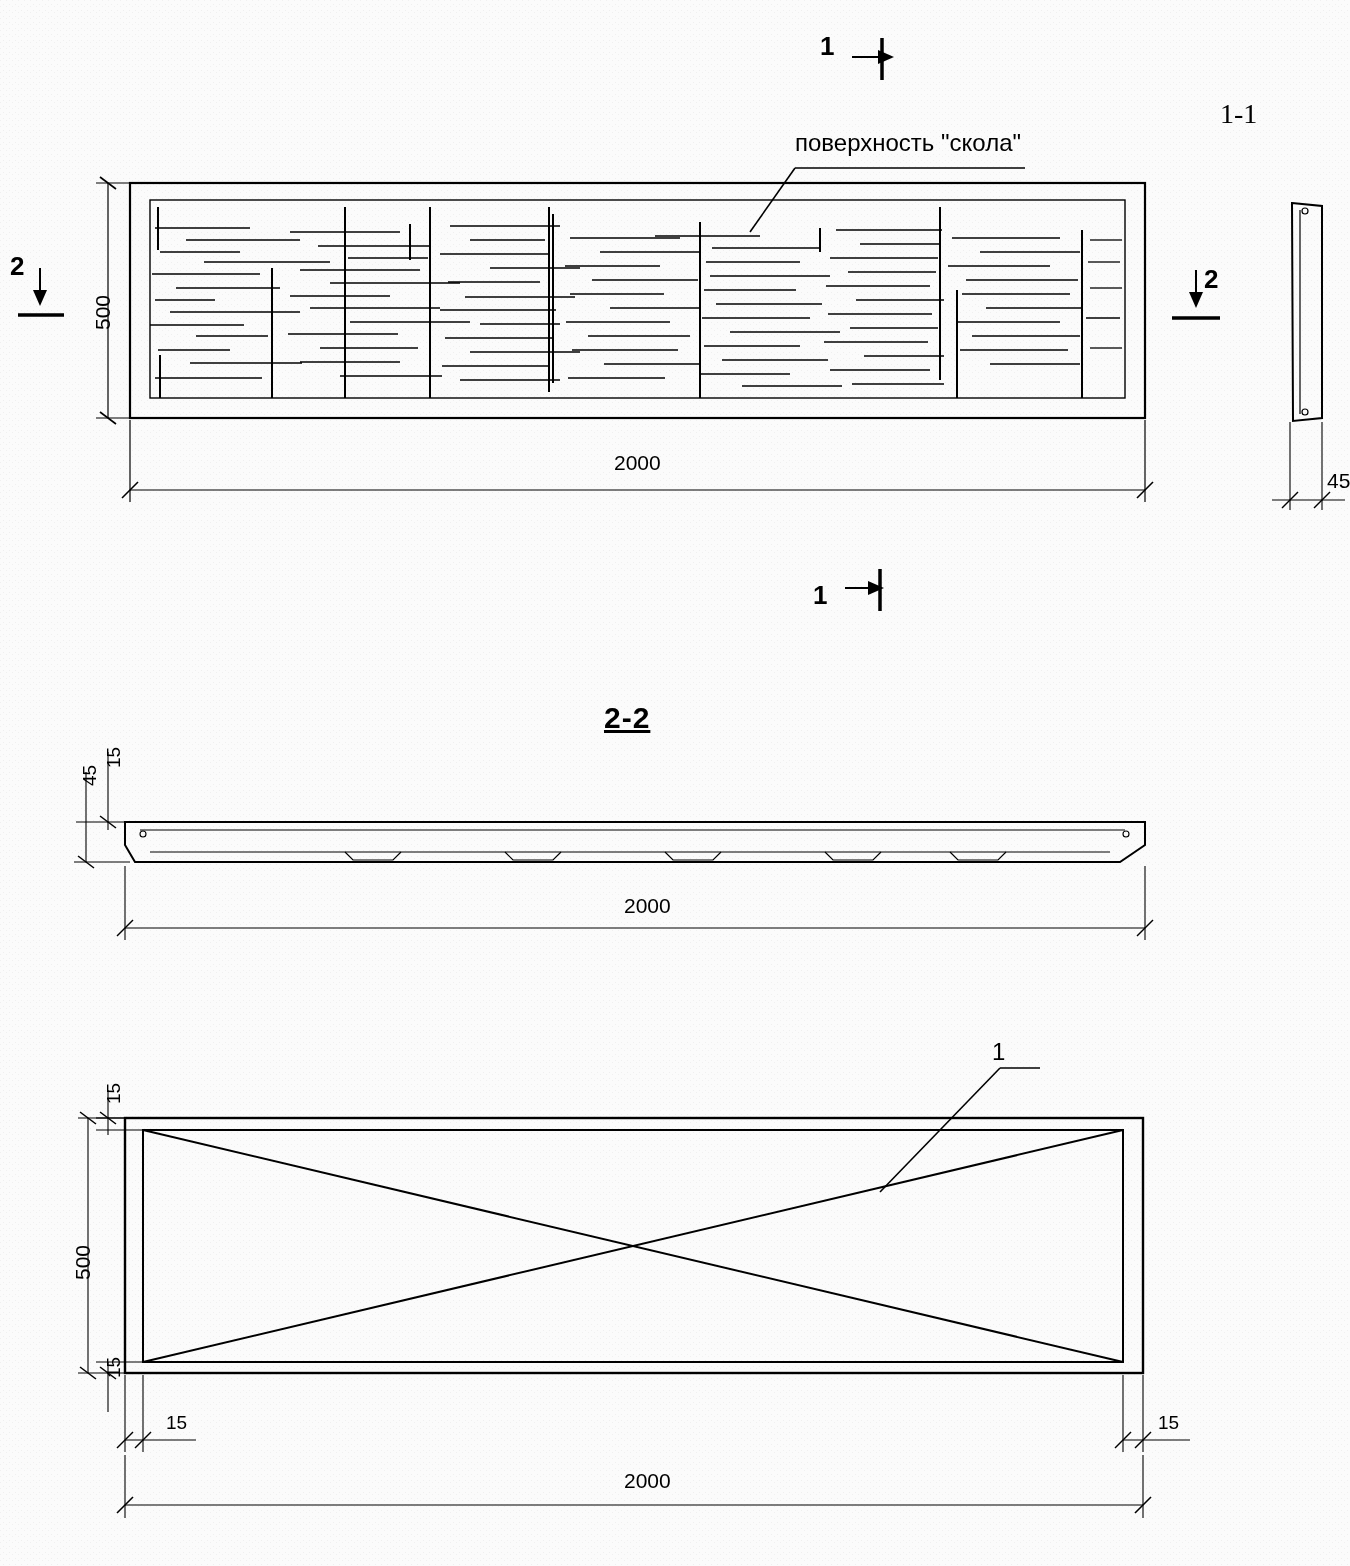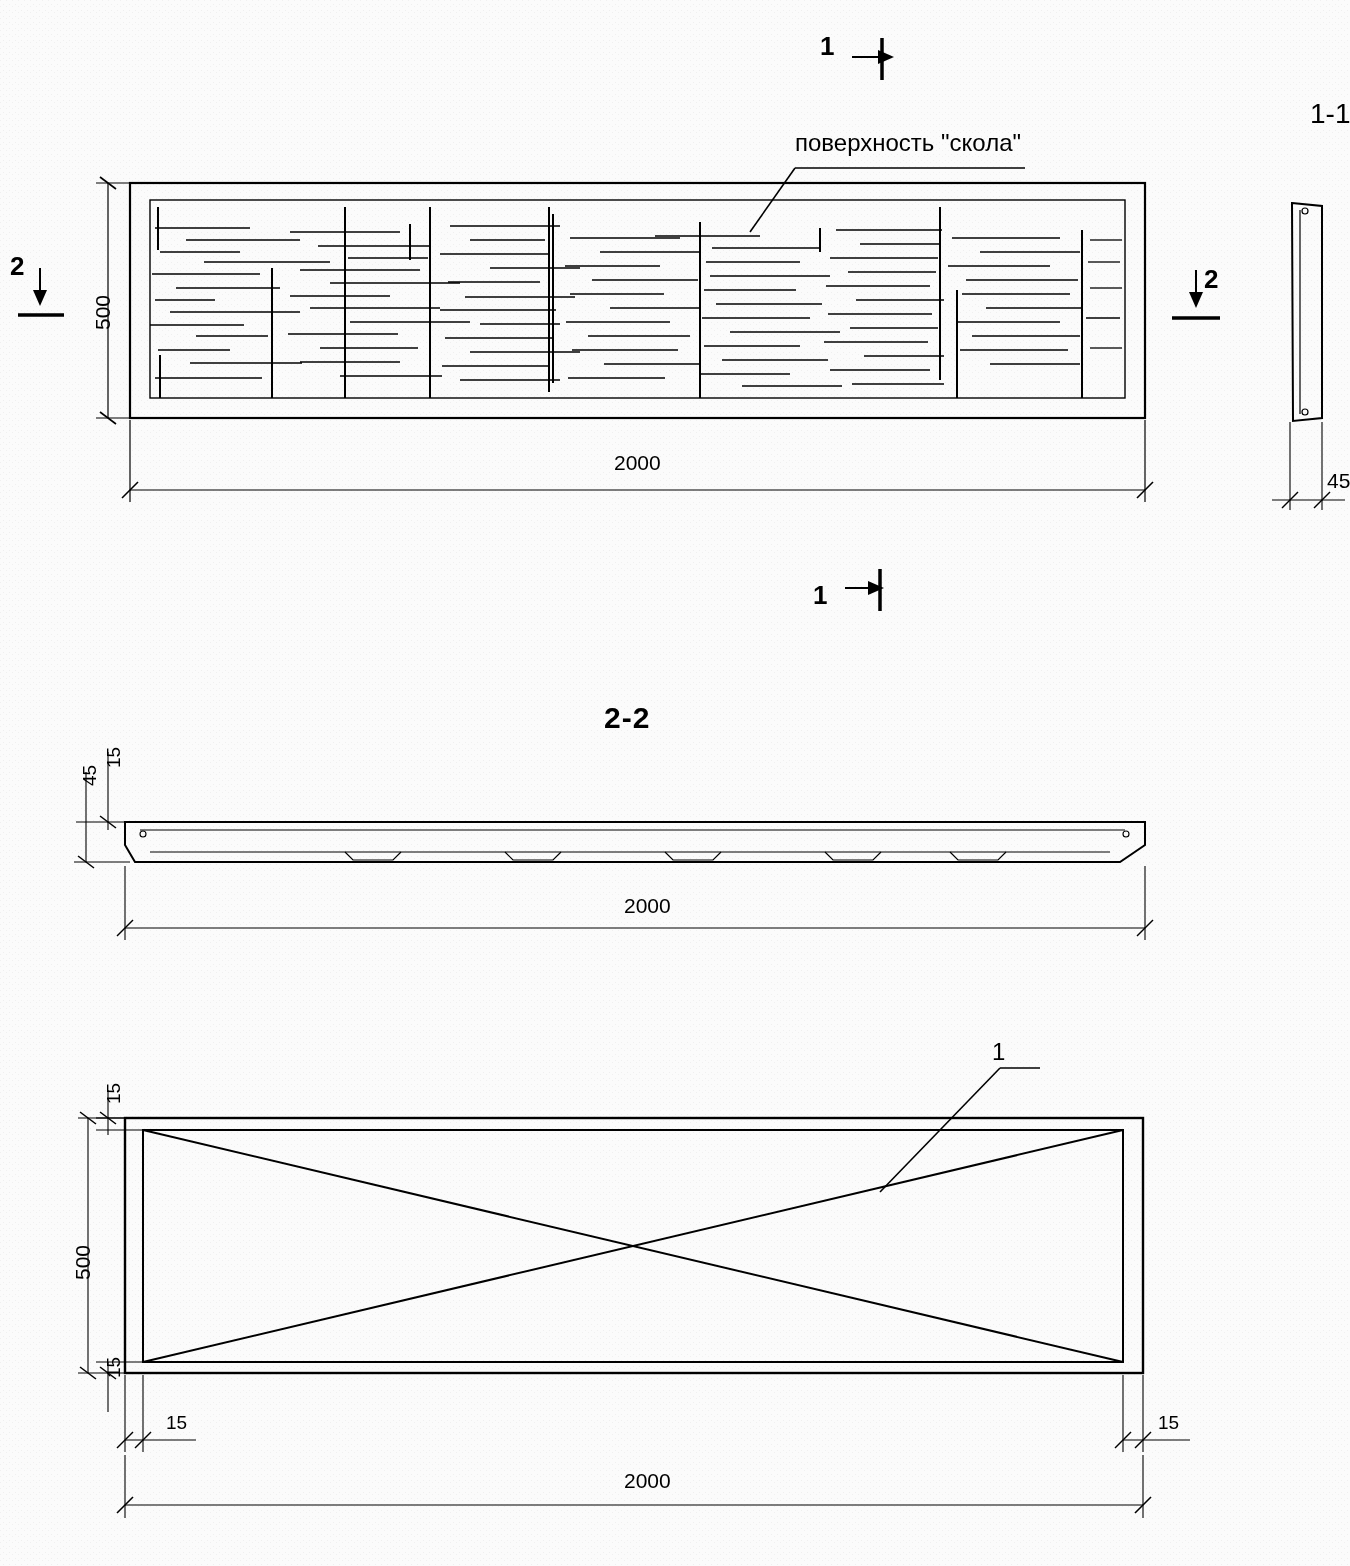--- a/index.html
+++ b/index.html
@@ -30,21 +30,21 @@
     white-space: nowrap;
     line-height: 1;
   }
   .lbl.vert {
     transform-origin: left top;
     transform: rotate(-90deg);
   }
   .dim { font-size: 21px; }
   .dim-sm { font-size: 19px; }
   .secmark { font-size: 26px; font-weight: bold; }
-  .sectitle { font-size: 30px; font-weight: bold; letter-spacing: 1px; }
+  .sectitle { font-size: 30px; font-weight: bold; letter-spacing: 1px; text-decoration: underline; }
   .caption { font-size: 24px; }
   .bigtitle { font-size: 28px; }
   .leader { font-size: 24px; }
 </style>
 </head>
 <body>
 
 <div id="sheet">
 
   <svg width="1350" height="1566" viewBox="0 0 1350 1566">
@@ -287,21 +287,21 @@
     </g>
   </svg>
 
   <div class="lbl secmark" style="left:820px; top:33px;">1</div>
   <div class="lbl secmark" style="left:813px; top:582px;">1</div>
   <div class="lbl secmark" style="left:10px; top:253px;">2</div>
   <div class="lbl secmark" style="left:1204px; top:266px;">2</div>
 
   <div class="lbl caption" style="left:795px; top:131px;">поверхность "скола"</div>
 
-  <div class="lbl bigtitle" style="left:1310px; top:100px;">1-1</div>
+  <div class="lbl bigtitle" style="left:1220px; top:100px;font-family:Liberation Serif, serif;">1-1</div>
   <div class="lbl sectitle" style="left:604px; top:703px;">2-2</div>
 
   <div class="lbl dim vert" style="left:92px; top:330px;">500</div>
   <div class="lbl dim" style="left:614px; top:452px;">2000</div>
 
   <div class="lbl dim" style="left:1327px; top:470px;">45</div>
 
   <div class="lbl dim-sm vert" style="left:104px; top:768px;">15</div>
   <div class="lbl dim-sm vert" style="left:80px; top:786px;">45</div>
   <div class="lbl dim" style="left:624px; top:895px;">2000</div>

